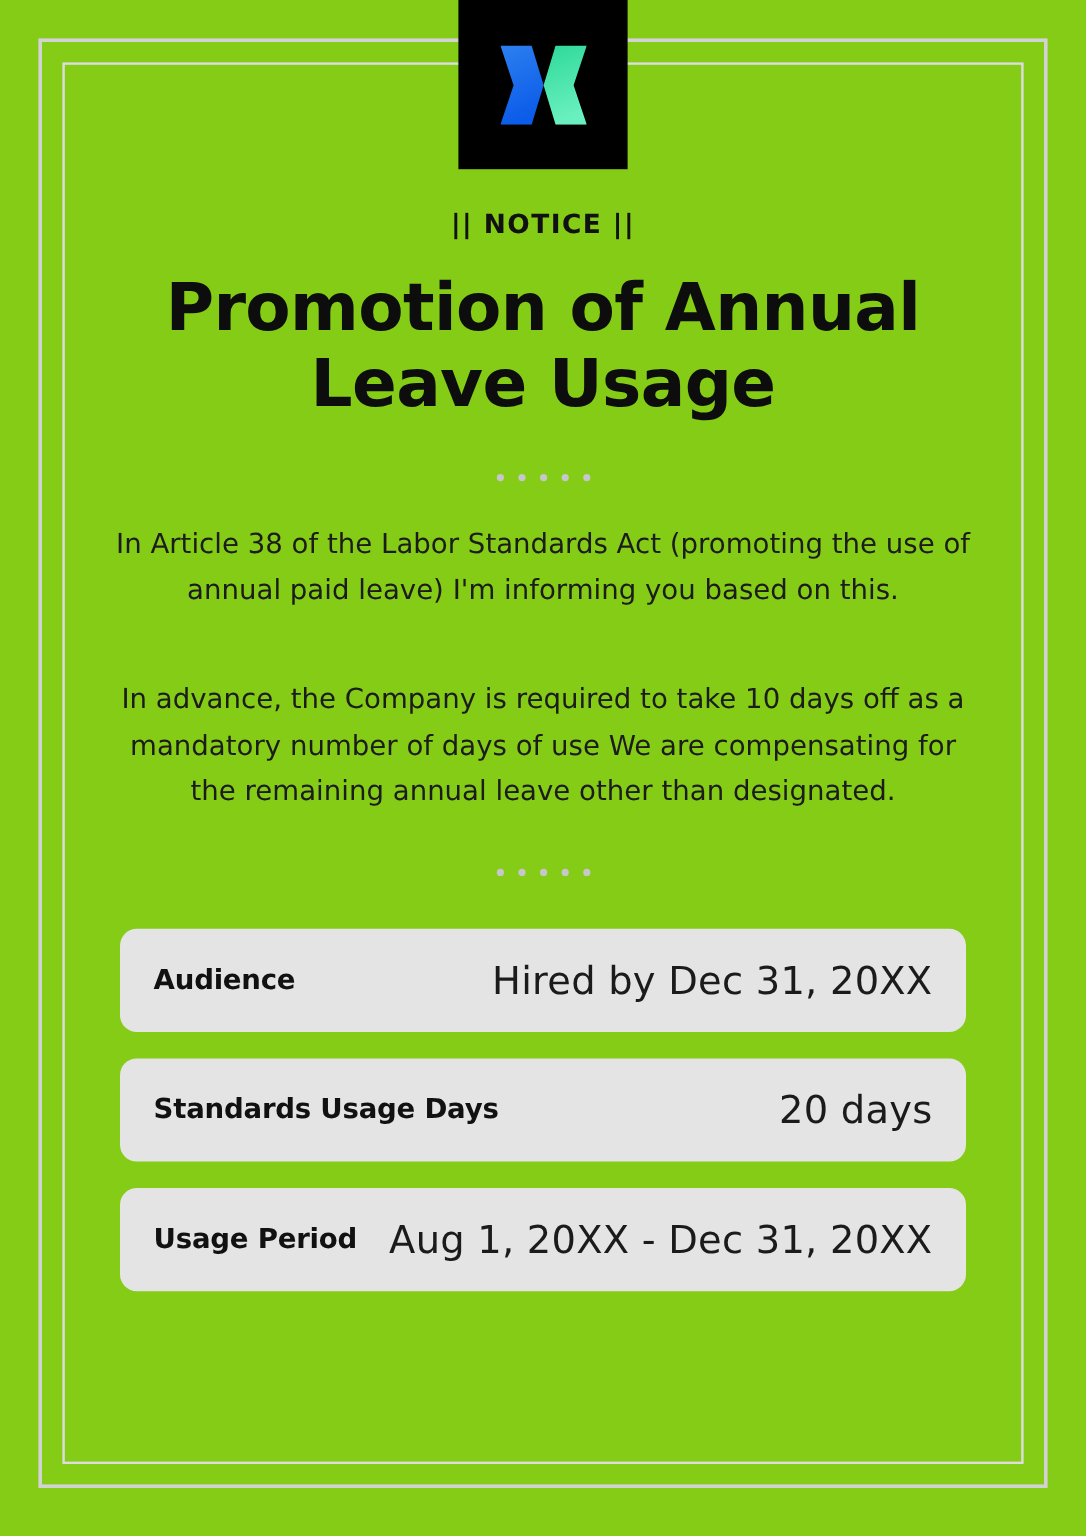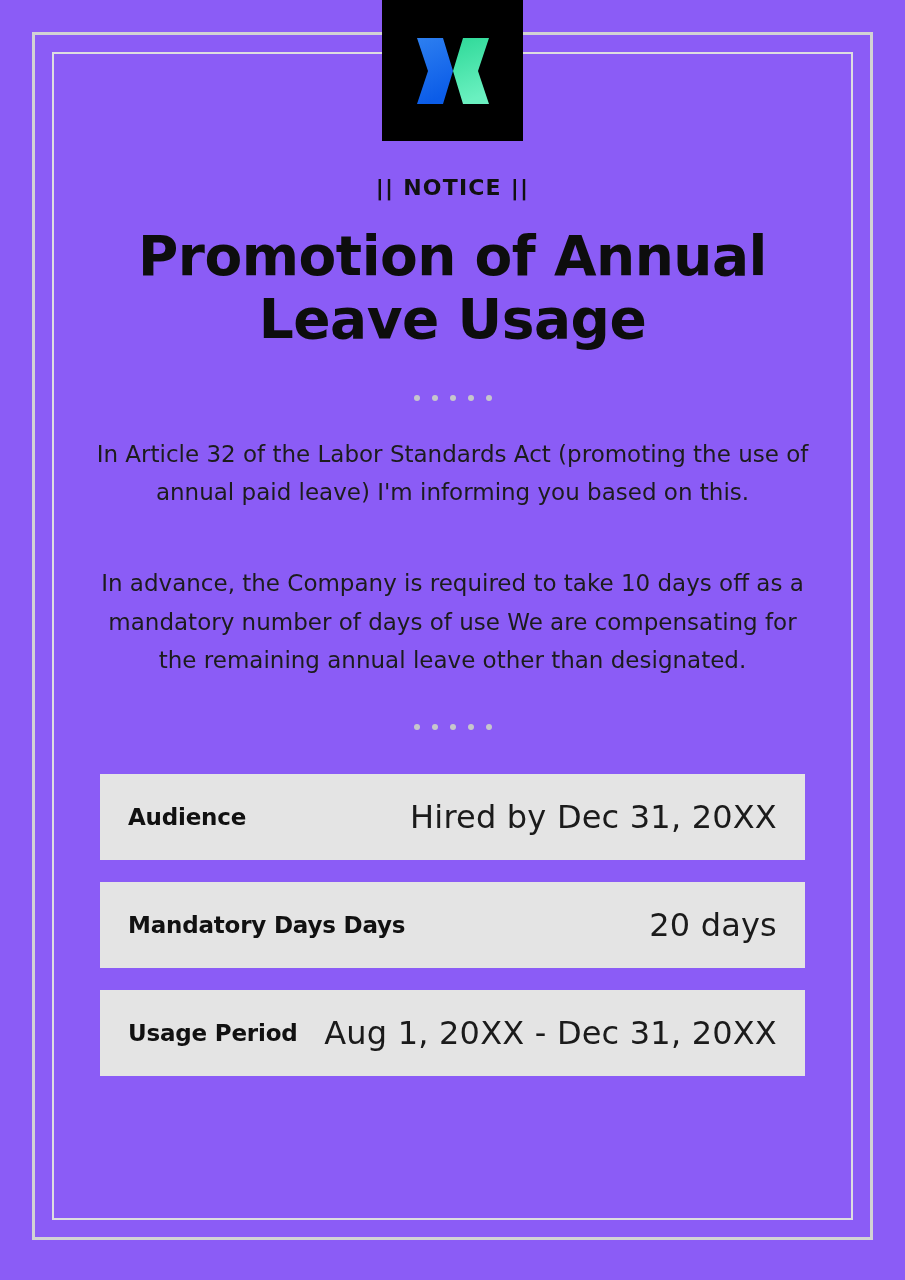--- a/index.html
+++ b/index.html
@@ -9,21 +9,21 @@
     height: 1280px;
     background: #ffffff;
     font-family: "DejaVu Sans", "Liberation Sans", sans-serif;
     overflow: hidden;
   }
 
   .page {
     position: relative;
     width: 905px;
     height: 1280px;
-    background: #8b5cf6;
+    background: #84cc16;
   }
 
   
   .frame-outer {
     position: absolute;
     left: 32px;
     top: 32px;
     right: 32px;
     bottom: 40px;
     border: 3px solid #d2d2d4;
@@ -113,21 +113,21 @@
   
   .info-list {
     margin-top: 44px;
     padding: 0 100px;
   }
   .info-row {
     display: flex;
     align-items: center;
     justify-content: space-between;
     background: #e4e4e4;
-    border-radius: 0;
+    border-radius: 14px;
     height: 86px;
     padding: 0 28px;
     margin-bottom: 22px;
   }
   .info-label {
     font-size: 23px;
     font-weight: 800;
     color: #111111;
     letter-spacing: -0.2px;
   }
@@ -173,41 +173,41 @@
 
     <div class="dot-divider">
       <span class="dot"></span>
       <span class="dot"></span>
       <span class="dot"></span>
       <span class="dot"></span>
       <span class="dot"></span>
     </div>
 
     <div class="body-block">
-      <p class="body-para">In Article 32 of the Labor Standards Act (promoting the use of annual paid leave) I'm informing you based on this.</p>
+      <p class="body-para">In Article 38 of the Labor Standards Act (promoting the use of annual paid leave) I'm informing you based on this.</p>
       <p class="body-para">In advance, the Company is required to take 10 days off as a mandatory number of days of use We are compensating for the remaining annual leave other than designated.</p>
     </div>
 
     <div class="dot-divider divider-two">
       <span class="dot"></span>
       <span class="dot"></span>
       <span class="dot"></span>
       <span class="dot"></span>
       <span class="dot"></span>
     </div>
 
     <div class="info-list">
 
       <div class="info-row">
         <span class="info-label">Audience</span>
         <span class="info-value">Hired by Dec 31, 20XX</span>
       </div>
 
       <div class="info-row">
-        <span class="info-label">Mandatory Days Days</span>
+        <span class="info-label">Standards Usage Days</span>
         <span class="info-value">20 days</span>
       </div>
 
       <div class="info-row">
         <span class="info-label">Usage Period</span>
         <span class="info-value">Aug 1, 20XX - Dec 31, 20XX</span>
       </div>
 
     </div>
 

